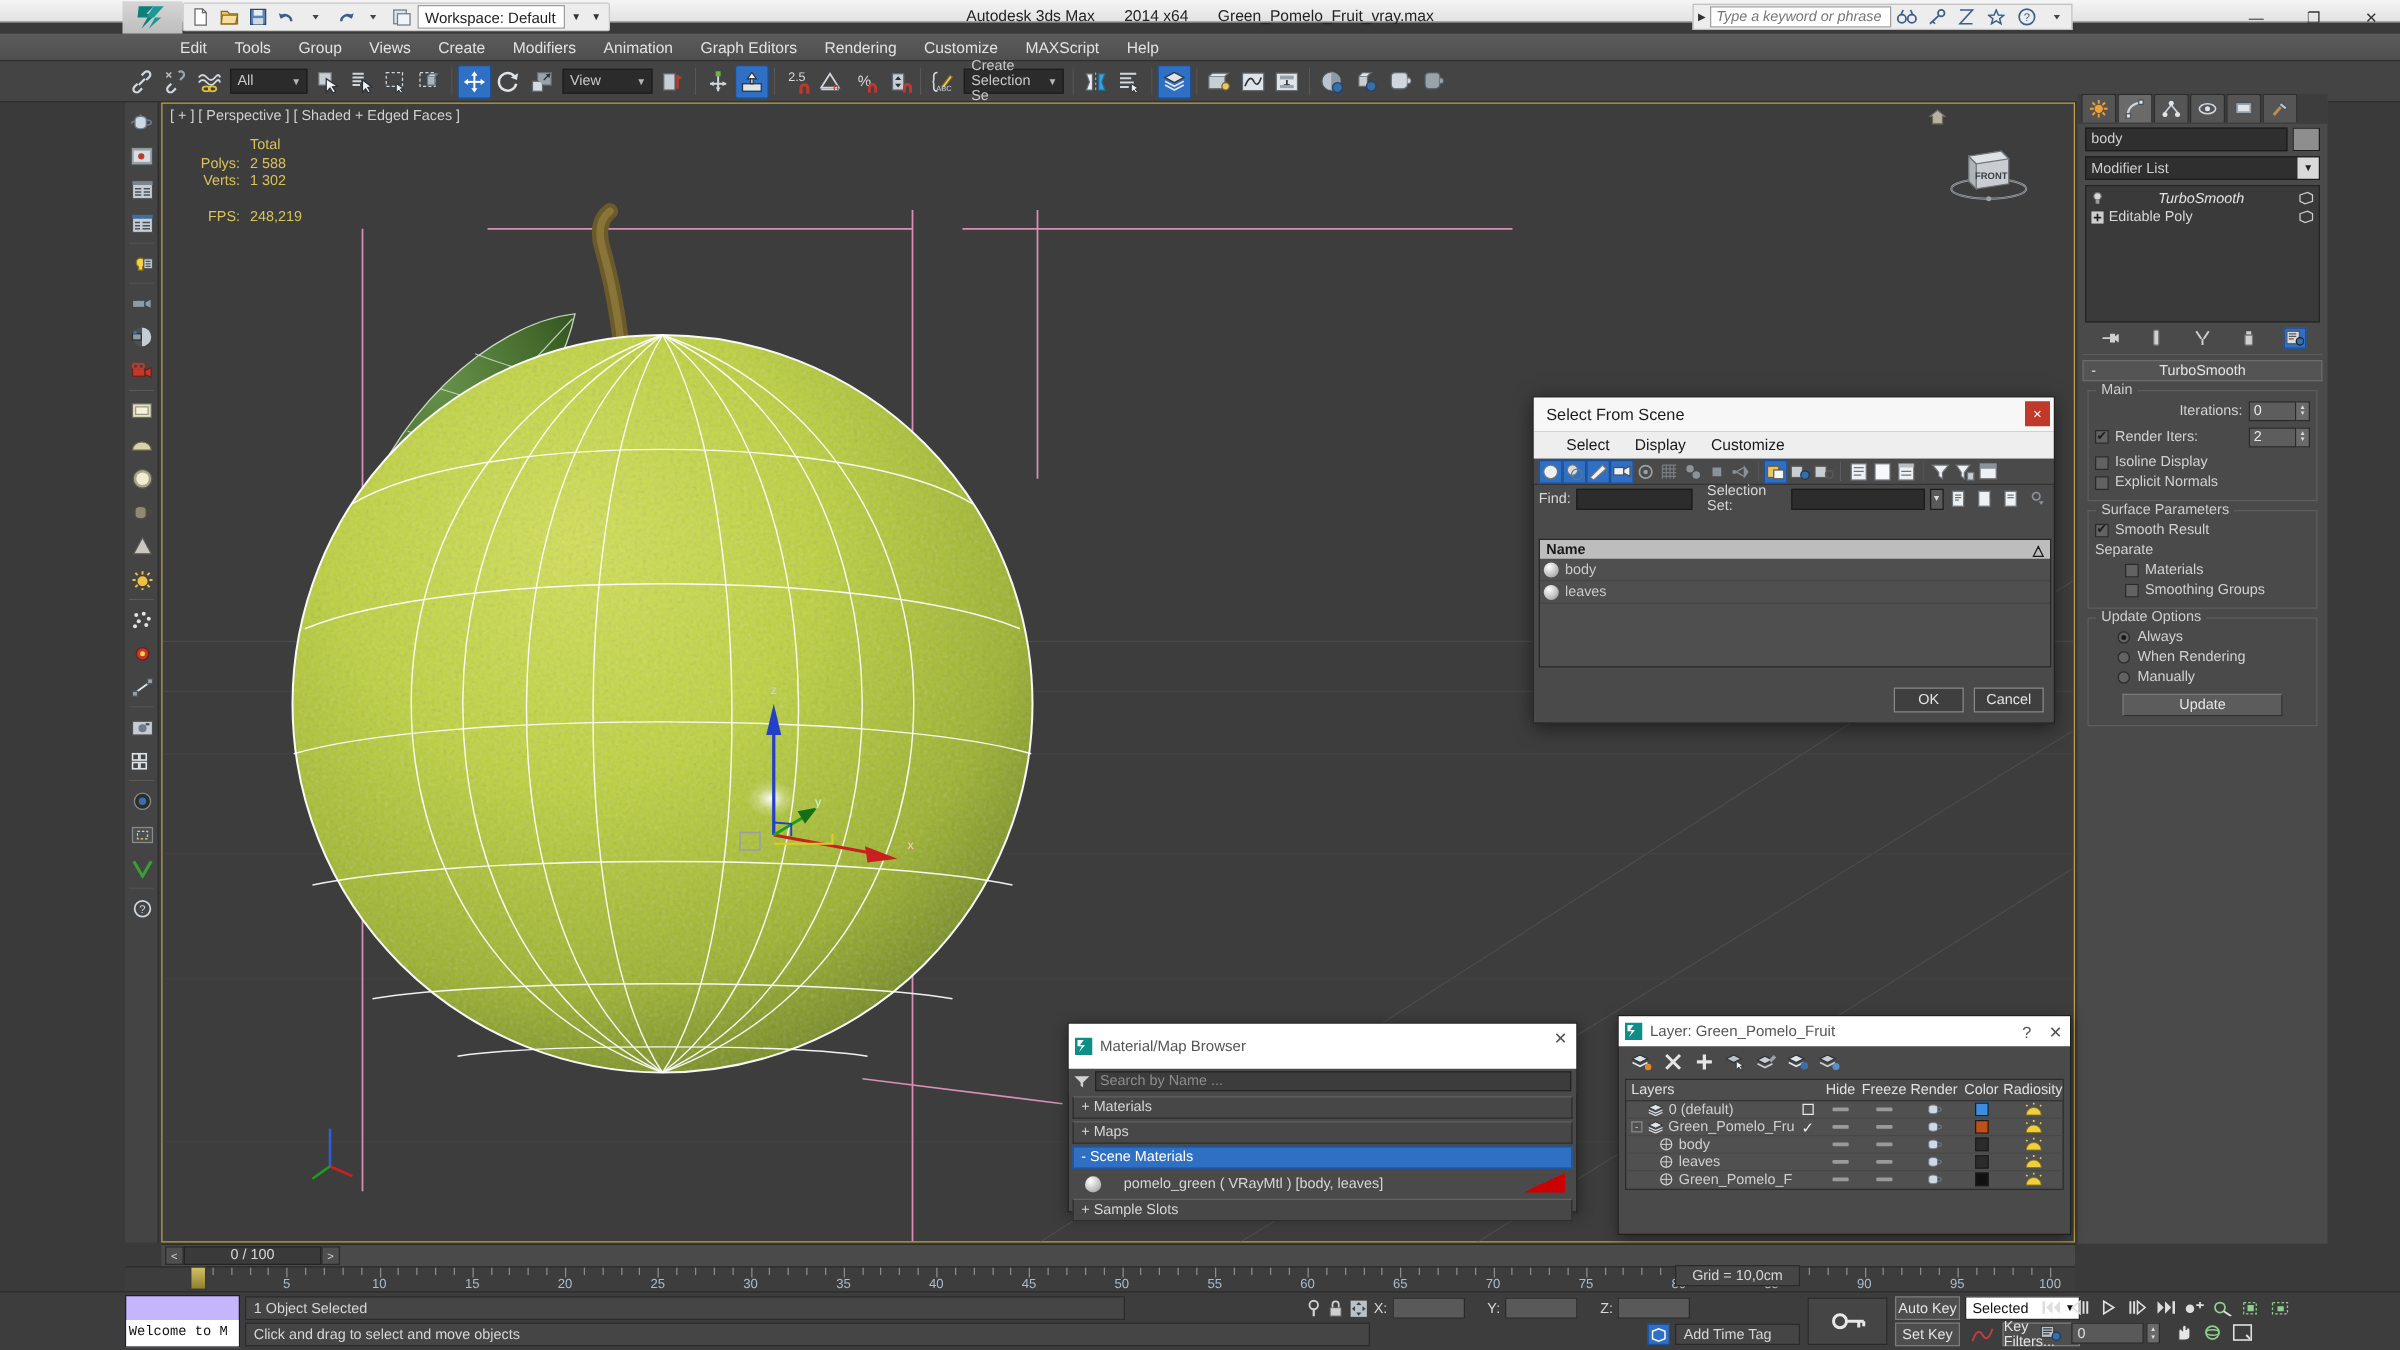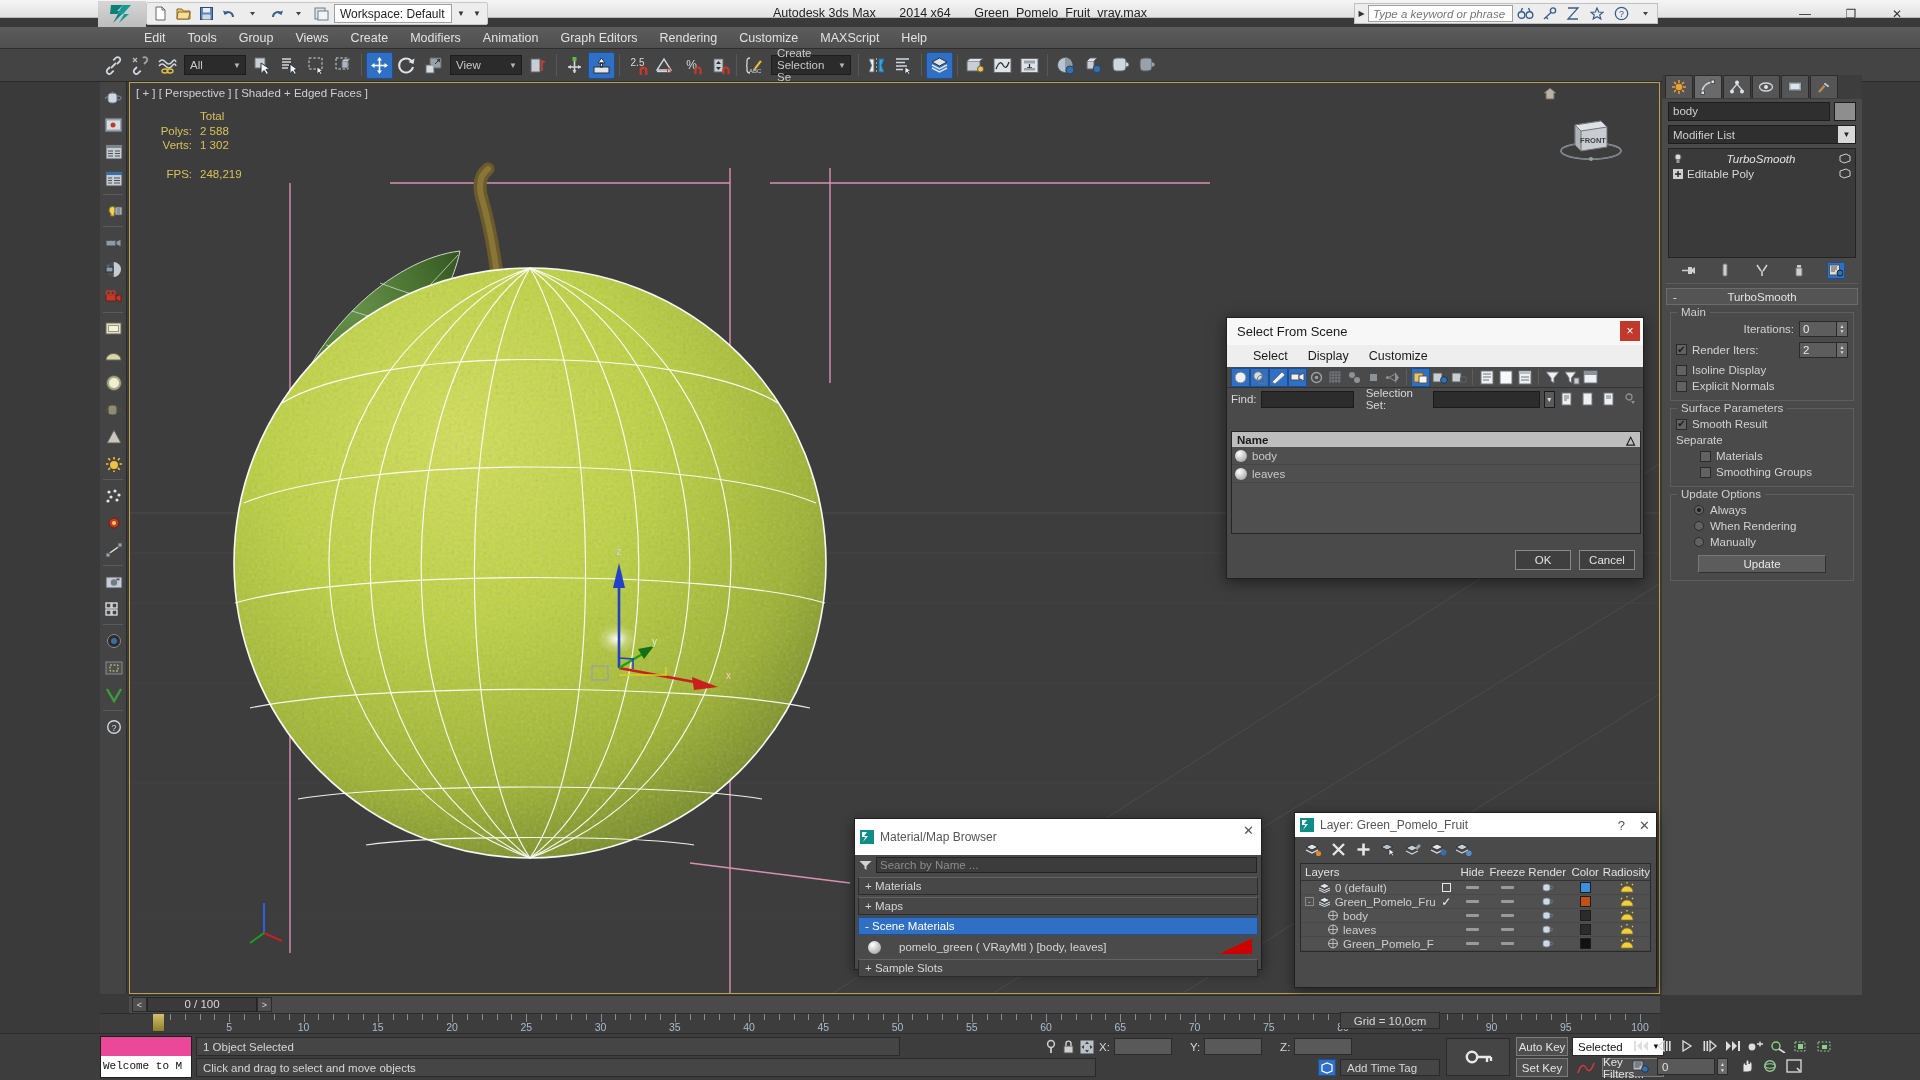--- a/index.html
+++ b/index.html
@@ -219,21 +219,21 @@
   .ruler-lbl{ position:absolute; top:7px; font-size:10.5px; color:#a9bcd0; transform:translateX(-50%);}
   .ruler-tick{ position:absolute; top:0; width:1px; height:7px; background:#8c8c8c;}
   .time-slider{ position:absolute; left:152px; top:1013px; width:13px; height:19px;
      background:linear-gradient(#d4c26a,#8e7f2c); border:1px solid #3a3a3a;}
   .kc-btn{ position:absolute; left:104px; top:1015px; width:22px; height:16px;
      display:flex; align-items:center; justify-content:center;}
 
   .statusbar { position:absolute; left:0; top:1033px; width:1920px; height:47px; background:#3d3d3d;
      border-top:1px solid #2c2c2c;}
   .mx-listener { position:absolute; left:100px; top:1036px; width:92px; height:42px;
-     border:1px solid #1f1f1f; background:#ec4899;}
+     border:1px solid #1f1f1f; background:#c4b5fd;}
   .mx-listener .low { position:absolute; left:0; bottom:0; width:100%; height:21px; background:#fff;
      color:#111; font-size:11px; font-family:"Liberation Mono",monospace; padding-left:2px; line-height:20px;
      overflow:hidden; white-space:nowrap;}
   .sb-line1 { position:absolute; left:196px; top:1037px; width:704px; height:19px;
      background:#454545; border:1px solid #2a2a2a; font-size:11.5px; color:#d6d6d6;
      display:flex; align-items:center; padding-left:6px;}
   .sb-line2 { position:absolute; left:196px; top:1058px; width:900px; height:19px;
      background:#454545; border:1px solid #2a2a2a; font-size:11.5px; color:#d6d6d6;
      display:flex; align-items:center; padding-left:6px;}
   .coord { position:absolute; top:1038px; display:flex; align-items:center; gap:4px; font-size:11.5px;}

